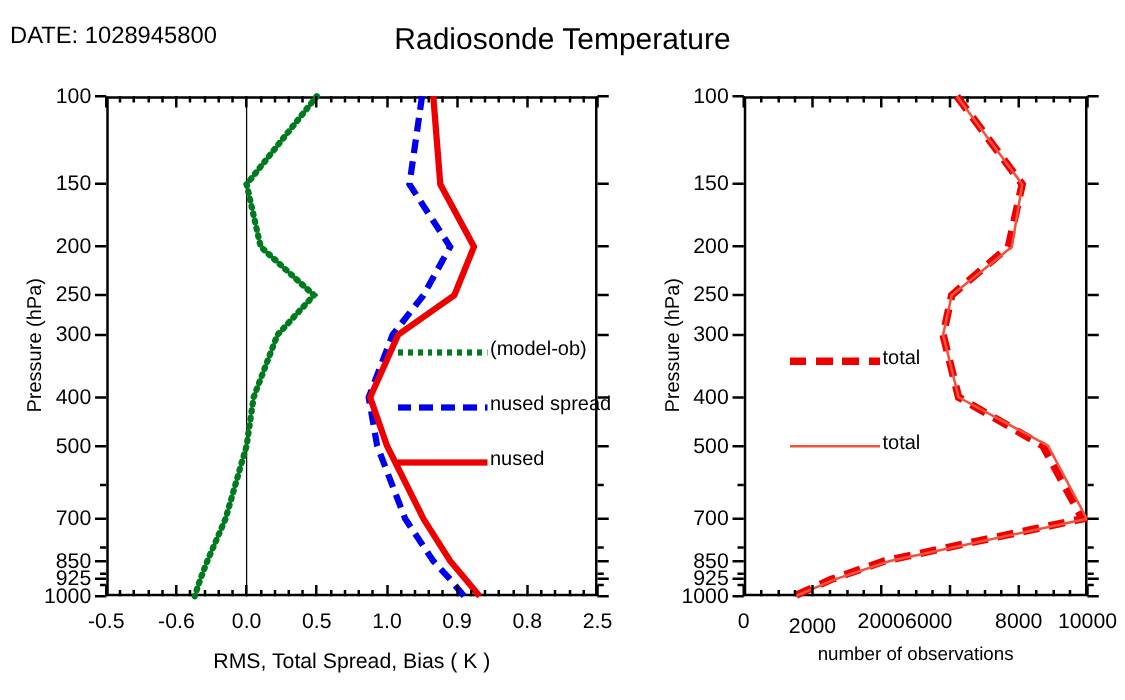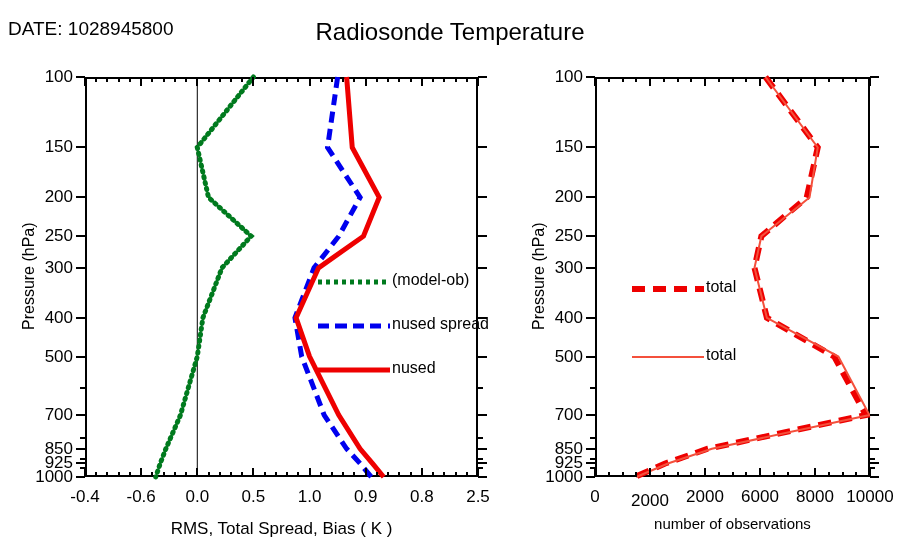--- a/index.html
+++ b/index.html
@@ -259,32 +259,32 @@
 <div class="ylab" style="top: 147.437px; left: 513px;">150</div>
 <div class="ylab" style="top: 197.412px; left: 513px;">200</div>
 <div class="ylab" style="top: 236.176px; left: 513px;">250</div>
 <div class="ylab" style="top: 267.849px; left: 513px;">300</div>
 <div class="ylab" style="top: 317.824px; left: 513px;">400</div>
 <div class="ylab" style="top: 356.588px; left: 513px;">500</div>
 <div class="ylab" style="top: 415.039px; left: 513px;">700</div>
 <div class="ylab" style="top: 448.768px; left: 513px;">850</div>
 <div class="ylab" style="top: 463.457px; left: 513px;">925</div>
 <div class="ylab" style="top: 477px; left: 513px;">1000</div>
-<div class="xlab" style="left: 85px; top: 487px;">-0.4</div>
+<div class="xlab" style="left: 85px; top: 487px;">-0.5</div>
 <div class="xlab" style="left: 141.143px; top: 487px;">-0.6</div>
 <div class="xlab" style="left: 197.286px; top: 487px;">0.0</div>
 <div class="xlab" style="left: 253.429px; top: 487px;">0.5</div>
 <div class="xlab" style="left: 309.571px; top: 487px;">1.0</div>
 <div class="xlab" style="left: 365.714px; top: 487px;">0.9</div>
 <div class="xlab" style="left: 421.857px; top: 487px;">0.8</div>
 <div class="xlab" style="left: 478px; top: 487px;">2.5</div>
 <div class="xlab" style="left: 595px; top: 487px;">0</div>
 <div class="xlab" style="left: 650px; top: 491px;">2000</div>
 <div class="xlab" style="left: 705px; top: 487px;">2000</div>
-<div class="xlab" style="left: 760px; top: 487px;">6000</div>
+<div class="xlab" style="left: 743px; top: 487px;">6000</div>
 <div class="xlab" style="left: 815px; top: 487px;">8000</div>
 <div class="xlab" style="left: 870px; top: 487px;">10000</div>
 <div class="legend-row" style="left: 318px; top: 271px;">
     <div class="swatch">
       <div class="sw-line" style="height: 5px; background: repeating-linear-gradient(to right, rgb(0, 122, 30) 0px, rgb(0, 122, 30) 4px, transparent 4px, transparent 8px);"></div>
     </div>
     <span class="legend-text">(model-ob)</span>
   </div>
 <div class="legend-row" style="left: 318px; top: 315px;">
     <div class="swatch">

